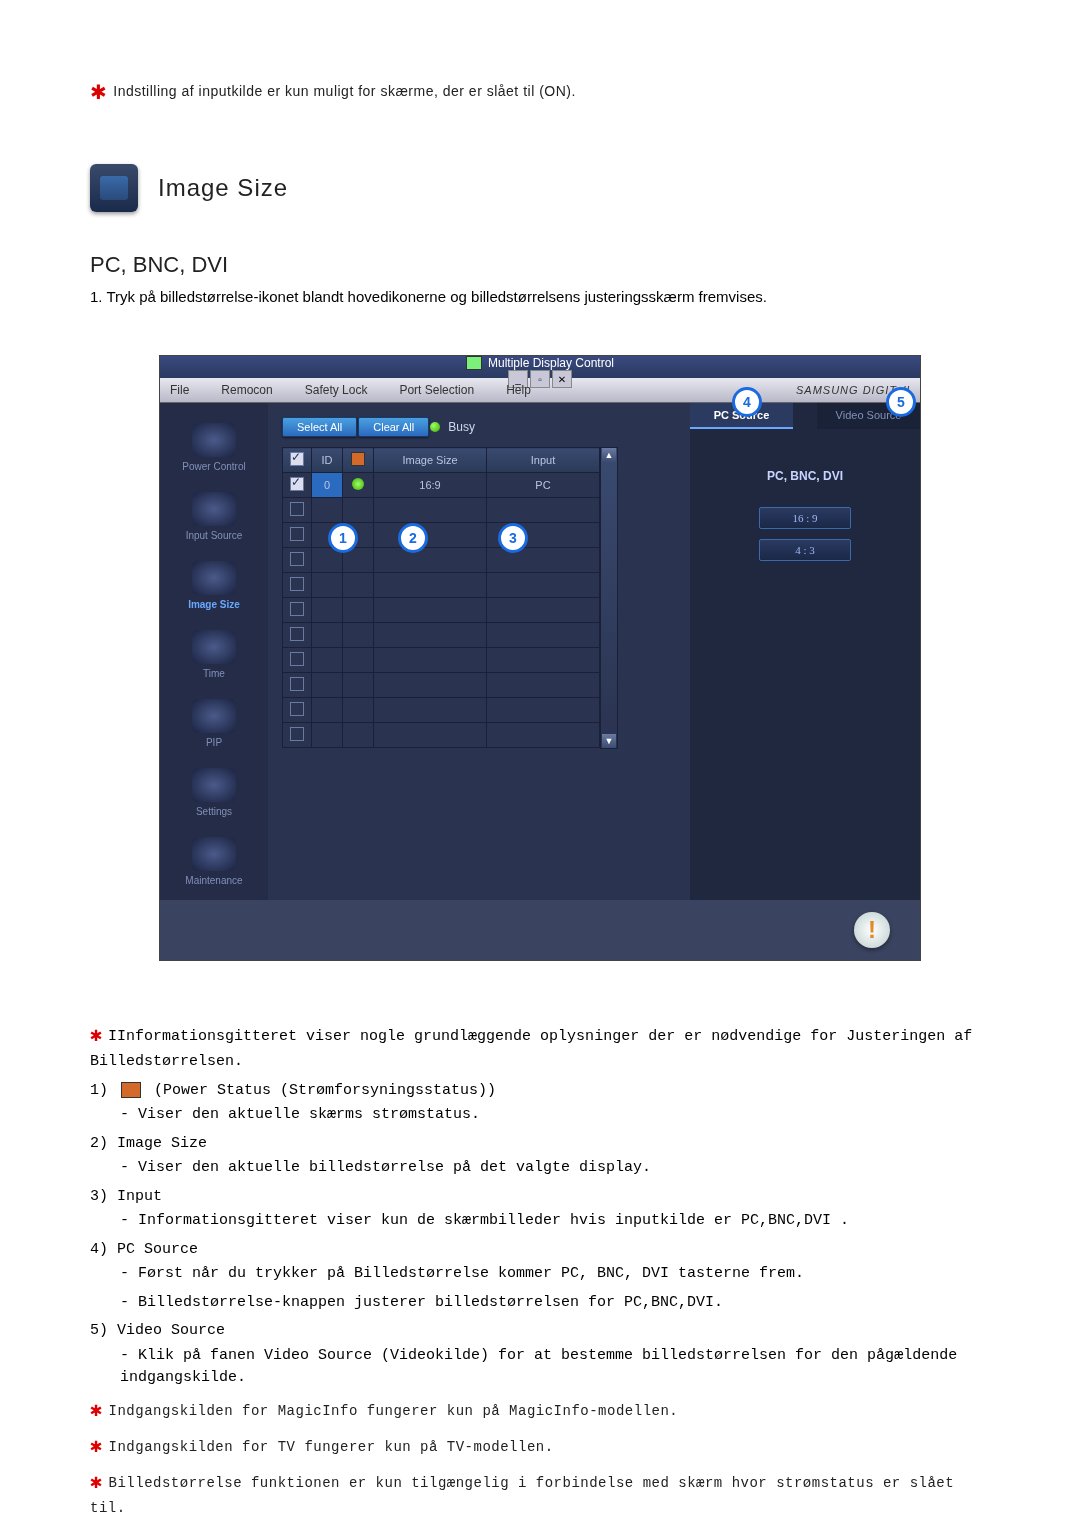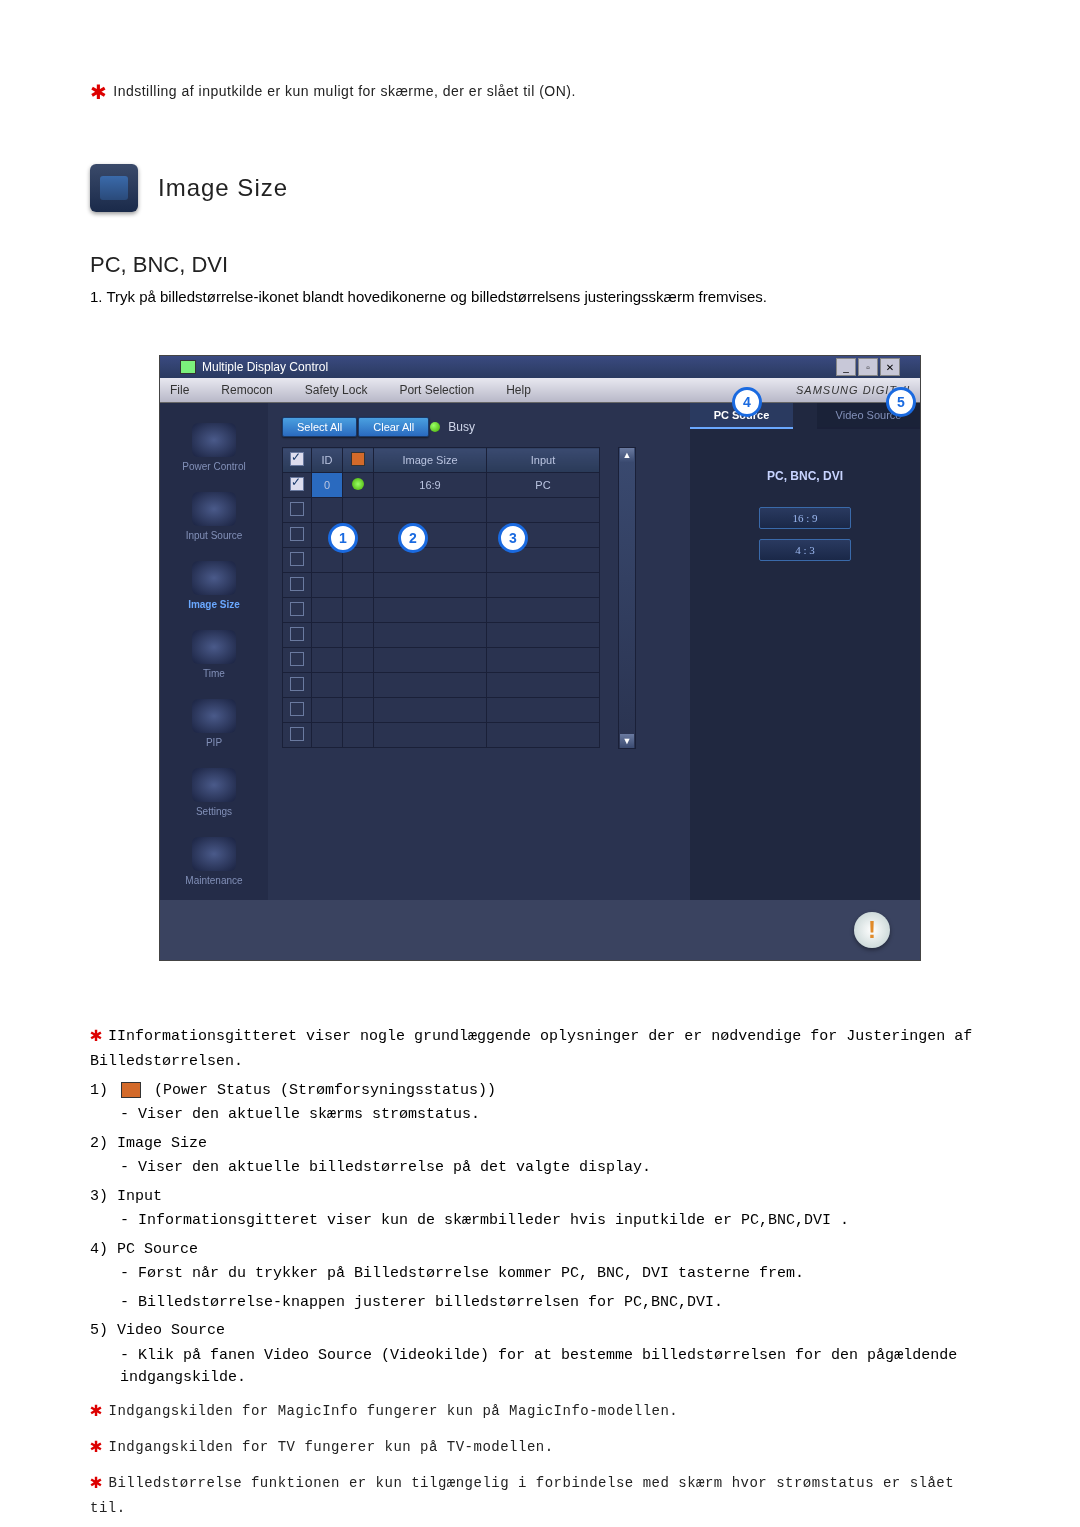--- a/index.html
+++ b/index.html
@@ -7,39 +7,39 @@
   .star { color:#d00; font-size:20px; margin-right:6px; vertical-align:middle; }
   .intro-note { font-size:14px; color:#222; letter-spacing:0.5px; margin-bottom:60px; }
   .section-head { display:flex; align-items:center; gap:20px; margin-bottom:40px; }
   .section-head .icon-box { width:48px; height:48px; background:linear-gradient(#3a4a6a,#1a2a4a); border-radius:6px; display:flex; align-items:center; justify-content:center; box-shadow:0 2px 4px rgba(0,0,0,0.4);}
   .section-head .inner-icon { width:28px; height:24px; background:linear-gradient(#3a6aaa,#2a4a7a); border-radius:3px; position:relative;}
   .section-head h1 { font-size:24px; font-weight:normal; color:#222; letter-spacing:1px; margin:0;}
   h2.subh { font-family:Arial,Helvetica,sans-serif; font-size:22px; color:#222; font-weight:normal; margin:0 0 10px 0;}
   .step { font-family:Arial,Helvetica,sans-serif; font-size:15px; color:#000; margin:0 0 50px 0; }
   
   .win { width:760px; margin:0 auto 60px auto; background:#2a3454; border:1px solid #444; font-family:Tahoma,Arial,sans-serif; font-size:12px; color:#cfd6ea;}
-  .titlebar { background:linear-gradient(#3a4a80,#2a3a60); height:22px; display:flex; align-items:center; justify-content:space-between; padding:0 20px; color:#fff;}
+  .titlebar { background:linear-gradient(#3a4a80,#2a3a60); height:22px; display:flex; align-items:center; justify-content:space-between; padding:0 20px; color:#fff;flex-direction:column;}
   .titlebar .left { display:flex; align-items:center; gap:6px; font-size:12px;}
   .titlebar .left .ticon { width:14px; height:12px; background:#7bf17b; border:1px solid #333;}
   .wincontrols { display:flex; gap:2px;}
   .wbtn { width:18px; height:16px; background:#c8c8d8; border:1px solid #888; display:flex; align-items:center; justify-content:center; font-size:10px; color:#000;}
   .menubar { height:24px; display:flex; align-items:center; justify-content:space-between; background:linear-gradient(#e8e8f0,#b8b8c8); padding:0 10px; color:#333; border-bottom:1px solid #666;}
   .menubar .menus { display:flex; gap:32px; font-size:12px;}
   .menubar .brand { font-style:italic; font-size:11px; letter-spacing:1px; color:#333;}
   .body { display:flex; background:#242c48;}
   .sidebar { width:100px; background:#242c48; padding:20px 4px 10px 4px; display:flex; flex-direction:column; align-items:center; gap:16px;}
   .side-item { text-align:center; font-size:10px; color:#8290b8; margin-bottom:4px;}
   .side-item.active { color:#6aa8ff; font-weight:bold;}
   .side-icon { width:44px; height:34px; background:radial-gradient(#4a5a8a,#1a2240); border-radius:6px; margin:0 auto 4px auto; display:flex; align-items:center; justify-content:center;}
   .mid { flex:1; background:#2a3350; display:flex; flex-direction:column;}
   .topctrls { display:flex; align-items:center; gap:1px; padding:14px 14px 10px 14px;}
   .btn3d { font-size:11px; padding:3px 14px; background:linear-gradient(#4aa0e0,#2a6abf); color:#fff; border:1px solid #1a3a6a; border-radius:2px; box-shadow:0 1px 2px rgba(0,0,0,0.5);}
   .busy { display:flex; align-items:center; gap:8px; font-size:12px; color:#cfd6ea;}
   .busy .dot { width:10px; height:10px; background:radial-gradient(circle at 35% 35%,#9f6,#4a0); border-radius:50%;}
-  .gridarea { display:flex; padding:0 0 12px 14px; gap:18px; align-items:flex-start;}
+  .gridarea { display:flex; padding:0 0 12px 14px; gap:0; align-items:flex-start;}
   table.grid { border-collapse:collapse; background:#2a3350;}
   .grid th { background:linear-gradient(#3a4a70,#2a3a58); color:#bac4e0; font-weight:normal; font-size:11px; border:1px solid #1a2038; height:22px; text-align:center;}
   .grid td { border:1px solid #1a2038; height:22px; text-align:center; font-size:11px; color:#bac4e0;}
   .chk { width:12px; height:12px; border:1px solid #6a7aa0; background:#2a3350; display:inline-block;}
   .chk.on { background:#dde; position:relative;}
   .chk.on::after { content:"✓"; position:absolute; top:-3px; left:0px; font-size:12px; color:#1a3a6a;}
   .pwr { width:12px; height:12px; background:radial-gradient(#9f6,#4a0); border-radius:50%; display:inline-block;}
   .idcell { background:#2a6abf; color:#fff;}
   .scrollbar { width:16px; background:linear-gradient(#3a4a70,#2a3350); display:flex; flex-direction:column; align-items:center; justify-content:space-between; height:300px; border:1px solid #1a2038;}
   .scrollbtn { width:14px; height:14px; background:linear-gradient(#6a7aa0,#3a4a70); display:flex; align-items:center; justify-content:center; font-size:9px; color:#fff;}

